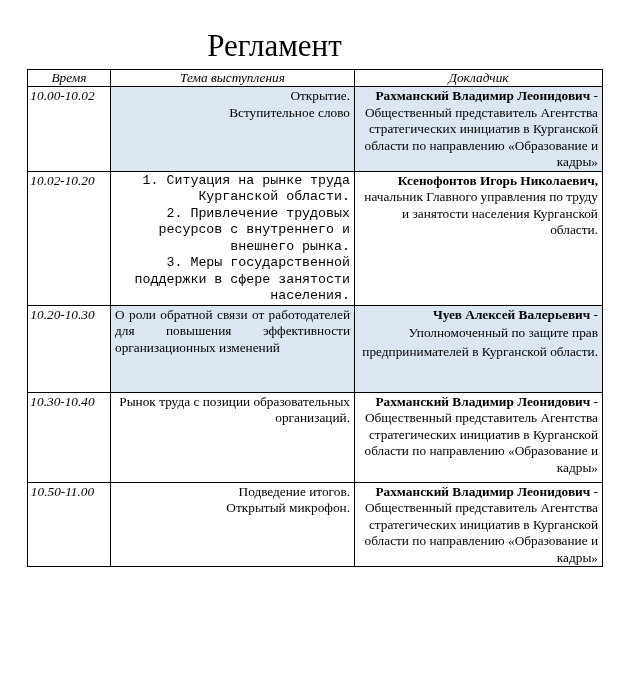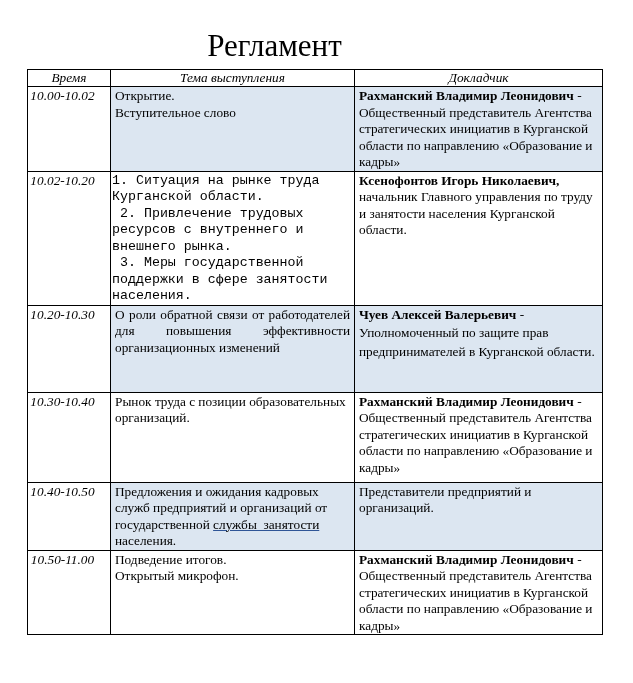--- a/index.html
+++ b/index.html
@@ -2,21 +2,21 @@
 <html><head>
 <meta charset="utf-8">
 <style>
   html, body { margin: 0; padding: 0; background: #ffffff; }
   body { width: 633px; height: 683px; position: relative; font-family: "Liberation Serif", "DejaVu Serif", serif; color: #000; }
   .title { position: absolute; left: 0; top: 26px; width: 549px; text-align: center; font-size: 31px; line-height: 40px; }
   table { position: absolute; left: 27px; top: 69px; border-collapse: collapse; table-layout: fixed; width: 575px; }
   col.c-time { width: 83px; }
   col.c-topic { width: 244px; }
   col.c-speaker { width: 248px; }
-  th, td { border: 1px solid #000; vertical-align: top; font-size: 13.3px; line-height: 16.5px; padding: 1px 4px 0 4px; }
+  th, td { border: 1px solid #000; vertical-align: top; font-size: 13.3px; line-height: 16.5px; padding: 1px 4px 0 4px; text-align: right; }
   th { font-weight: normal; font-style: italic; text-align: center; height: 15px; padding-top: 0; padding-bottom: 0; line-height: 16px; }
   td.time { font-style: italic; text-align: center; padding-left: 1px; padding-right: 14px; }
   td.shade { background: #dce6f1; }
   .bold { font-weight: bold; }
   .line { display: block; }
   .justify { text-align: justify; text-align-last: left; }
   .underline { text-decoration: underline; text-decoration-color: #2f5597; }
   tr.r1 td { height: 81px; }
   tr.r2 td { height: 131px; }
   tr.r3 td { height: 85px; }
@@ -76,25 +76,20 @@
       </td>
     </tr>
     <tr class="r4">
       <td class="time">10.30-10.40</td>
       <td>Рынок труда с позиции образовательных организаций.</td>
       <td>
         <span class="bold">Рахманский Владимир Леонидович</span>
         <span>- Общественный представитель Агентства стратегических инициатив в Курганской области по направлению «Образование и кадры»</span>
       </td>
     </tr>
-    <tr class="r5">
-      <td class="time">10.40-10.50</td>
-      <td class="shade"><span>Предложения и ожидания кадровых служб предприятий и организаций от государственной </span><span class="underline" style="white-space:pre">службы  занятости</span><span> населения.</span></td>
-      <td class="shade">Представители предприятий и организаций.</td>
-    </tr>
     <tr class="r6">
       <td class="time">10.50-11.00</td>
       <td>
         <span class="line">Подведение итогов.</span>
         <span class="line">Открытый микрофон.</span>
       </td>
       <td>
         <span class="bold">Рахманский Владимир Леонидович</span>
         <span>- Общественный представитель Агентства стратегических инициатив в Курганской области по направлению «Образование и кадры»</span>
       </td>

